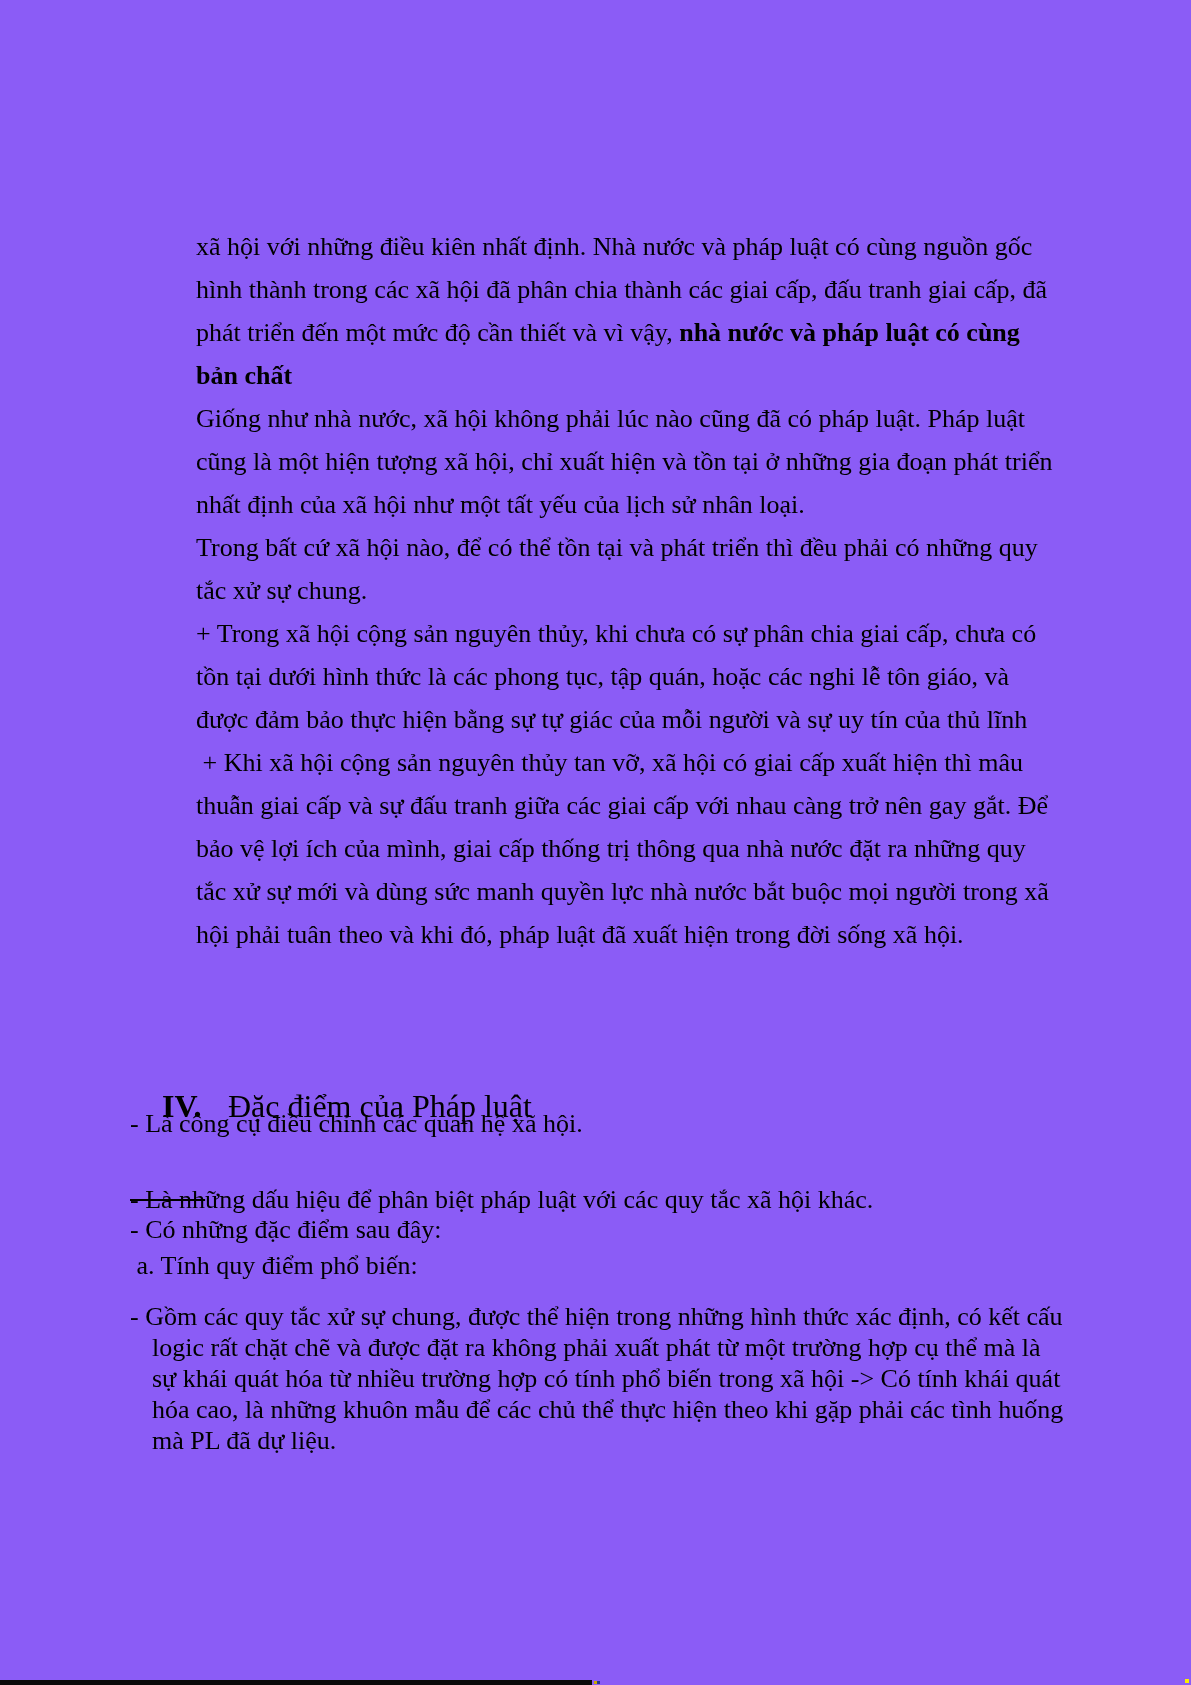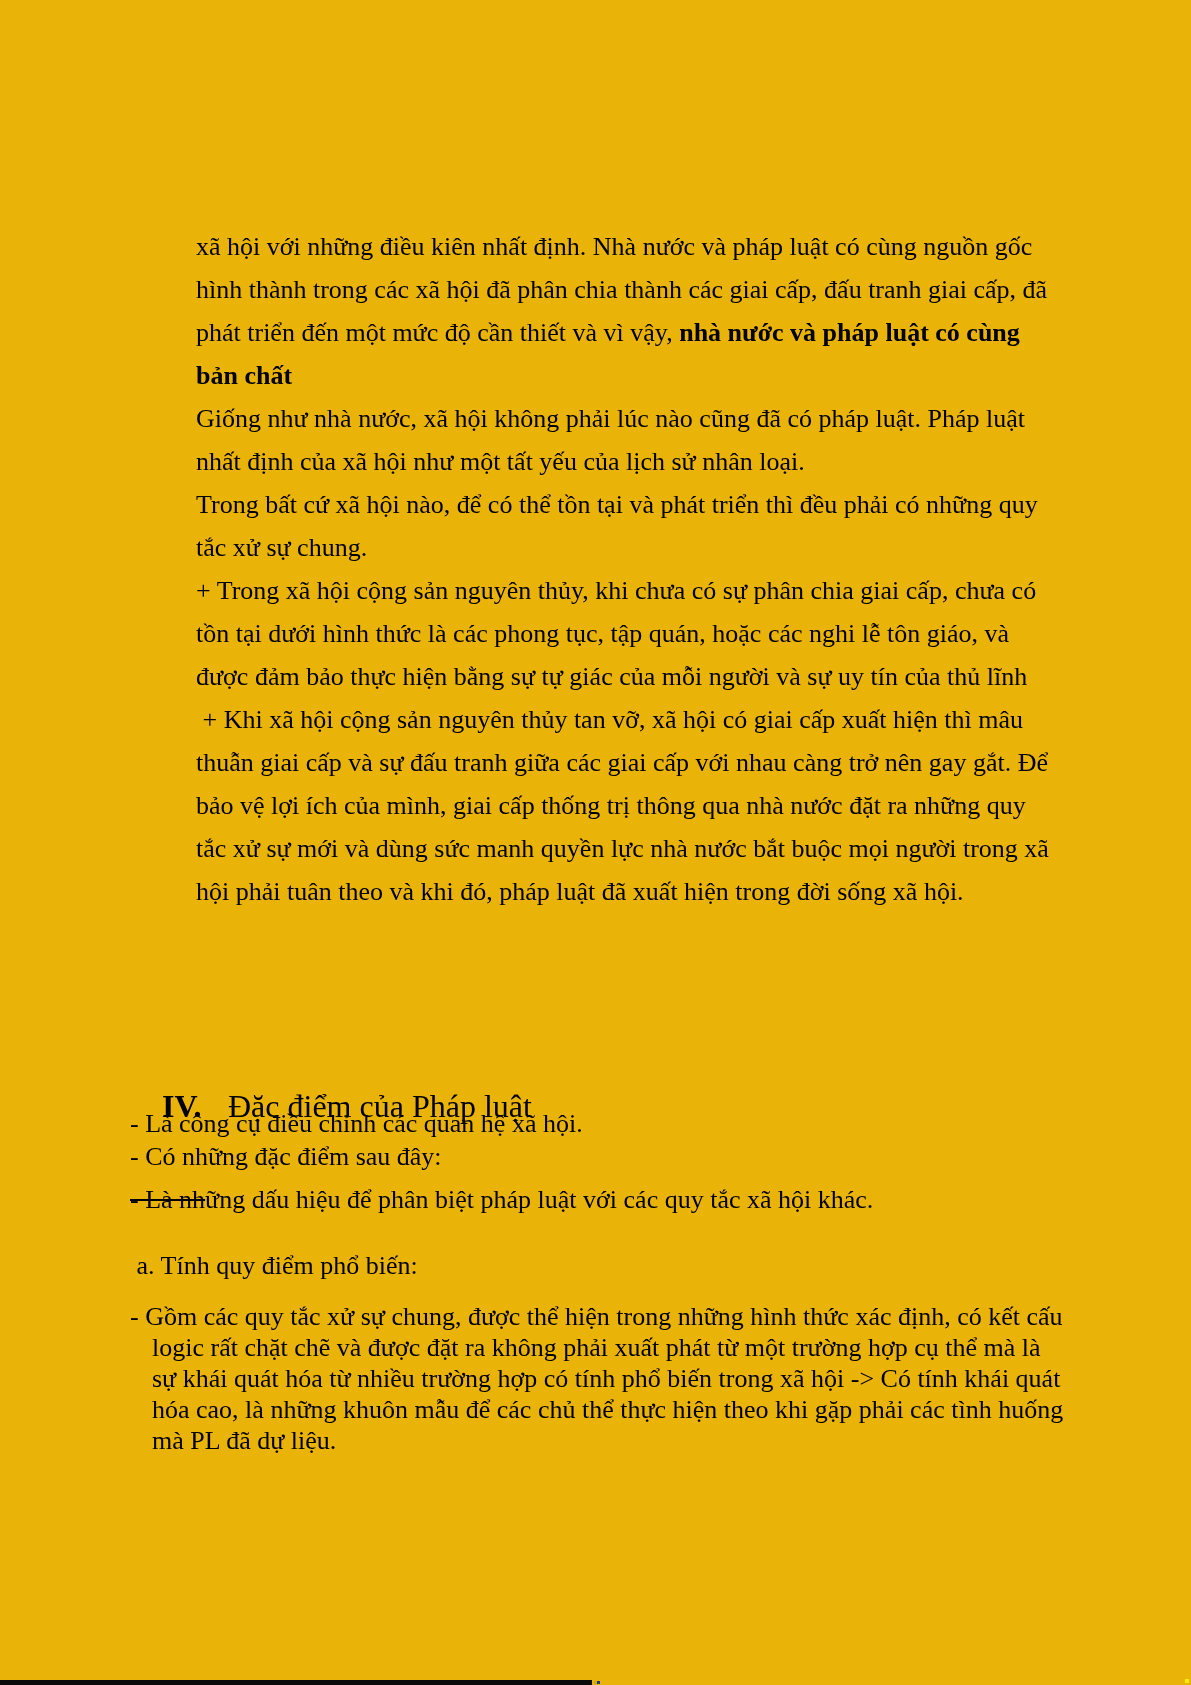--- a/index.html
+++ b/index.html
@@ -1,19 +1,19 @@
 <!DOCTYPE html>
 <html><head>
 <meta charset="utf-8">
 <style>
   html,body{margin:0;padding:0;background:#ffffff;}
   .page{
     position:relative;
     width:1191px;height:1685px;
-    background:#eab308;
+    background:#8b5cf6;
     color:#000000;
     font-family:"Liberation Serif","DejaVu Serif",serif;
     overflow:hidden;
   }
   .line{white-space:pre;}
   .b{font-weight:bold;}
   .s{text-decoration:line-through;}
   .body-block{
     position:absolute;left:196px;top:225px;width:975px;
     font-size:26px;line-height:43px;
@@ -22,21 +22,21 @@
     position:absolute;left:130px;top:1042px;
     font-size:32px;line-height:43px;white-space:pre;
   }
   .hnum{font-weight:bold;display:inline-block;width:66px;}
   #bullets .bullet{
     position:absolute;left:130px;
     font-size:26px;line-height:43px;
   }
   #bullets .bullet:nth-child(1){top:1102px;}
   #bullets .bullet:nth-child(2){top:1150px;margin-top:28px;}
-  #bullets .bullet:nth-child(3){top:1135px;}
+  #bullets .bullet:nth-child(3){top:1208px;}
   #bullets .bullet:nth-child(4){top:1244px;}
   .note{
     position:absolute;left:152px;top:1301px;width:905px;
     font-size:26px;line-height:31px;
   }
   .note .line:first-child{margin-left:-22px;}
   .bottom-bar{
     position:absolute;left:0;top:1680px;width:592px;height:5px;
     background:#0a0a0a;
   }
@@ -57,20 +57,21 @@
 <body>
 
 <div class="page">
 
   <div class="body-block" id="body-block">
       <div class="line"><span>xã hội với những điều kiên nhất định. Nhà nước và pháp luật có cùng nguồn gốc</span></div>
       <div class="line"><span>hình thành trong các xã hội đã phân chia thành các giai cấp, đấu tranh giai cấp, đã</span></div>
       <div class="line"><span>phát triển đến một mức độ cần thiết và vì vậy, </span><span class="b">nhà nước và pháp luật có cùng</span></div>
       <div class="line"><span class="b">bản chất</span></div>
       <div class="line"><span>Giống như nhà nước, xã hội không phải lúc nào cũng đã có pháp luật. Pháp luật</span></div>
+      <div class="line"><span>cũng là một hiện tượng xã hội, chỉ xuất hiện và tồn tại ở những gia đoạn phát triển</span></div>
       <div class="line"><span>nhất định của xã hội như một tất yếu của lịch sử nhân loại.</span></div>
       <div class="line"><span>Trong bất cứ xã hội nào, để có thể tồn tại và phát triển thì đều phải có những quy</span></div>
       <div class="line"><span>tắc xử sự chung.</span></div>
       <div class="line"><span>+ Trong xã hội cộng sản nguyên thủy, khi chưa có sự phân chia giai cấp, chưa có</span></div>
       <div class="line"><span>tồn tại dưới hình thức là các phong tục, tập quán, hoặc các nghi lễ tôn giáo, và</span></div>
       <div class="line"><span>được đảm bảo thực hiện bằng sự tự giác của mỗi người và sự uy tín của thủ lĩnh</span></div>
       <div class="line"><span> + Khi xã hội cộng sản nguyên thủy tan vỡ, xã hội có giai cấp xuất hiện thì mâu</span></div>
       <div class="line"><span>thuẫn giai cấp và sự đấu tranh giữa các giai cấp với nhau càng trở nên gay gắt. Để</span></div>
       <div class="line"><span>bảo vệ lợi ích của mình, giai cấp thống trị thông qua nhà nước đặt ra những quy</span></div>
       <div class="line"><span>tắc xử sự mới và dùng sức manh quyền lực nhà nước bắt buộc mọi người trong xã</span></div>

